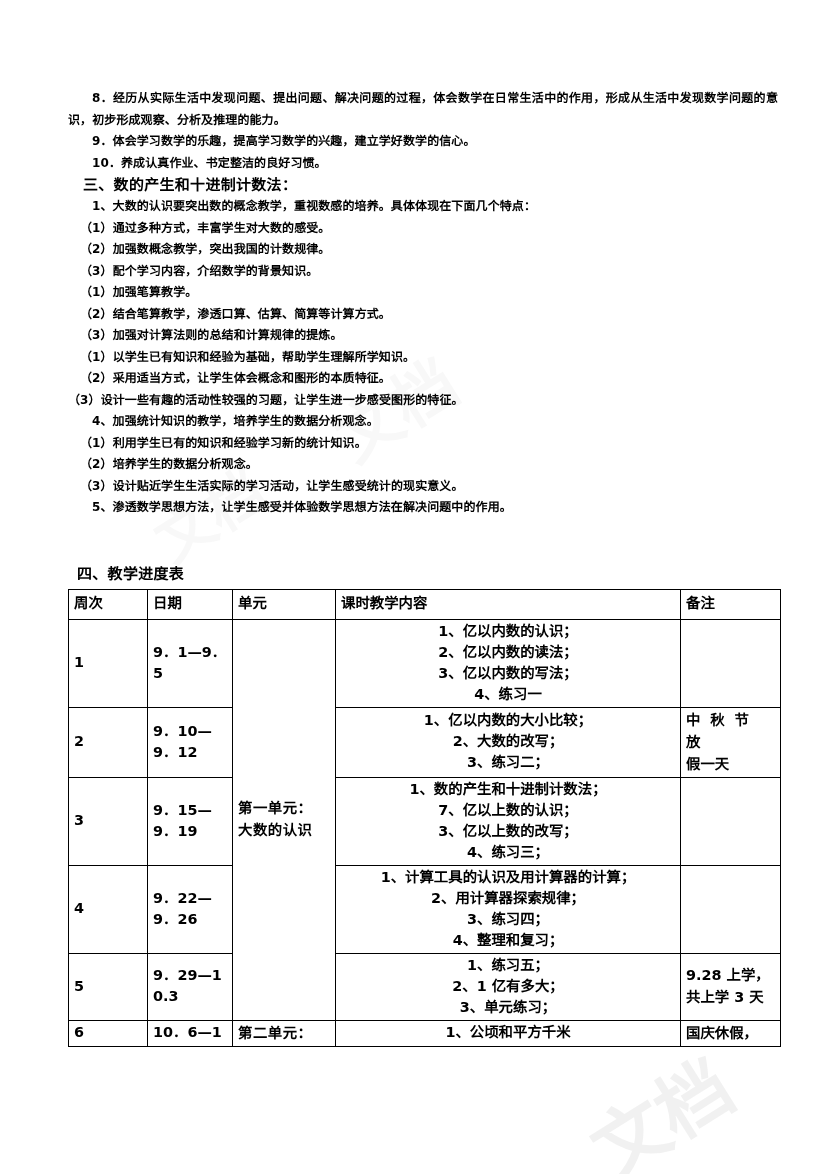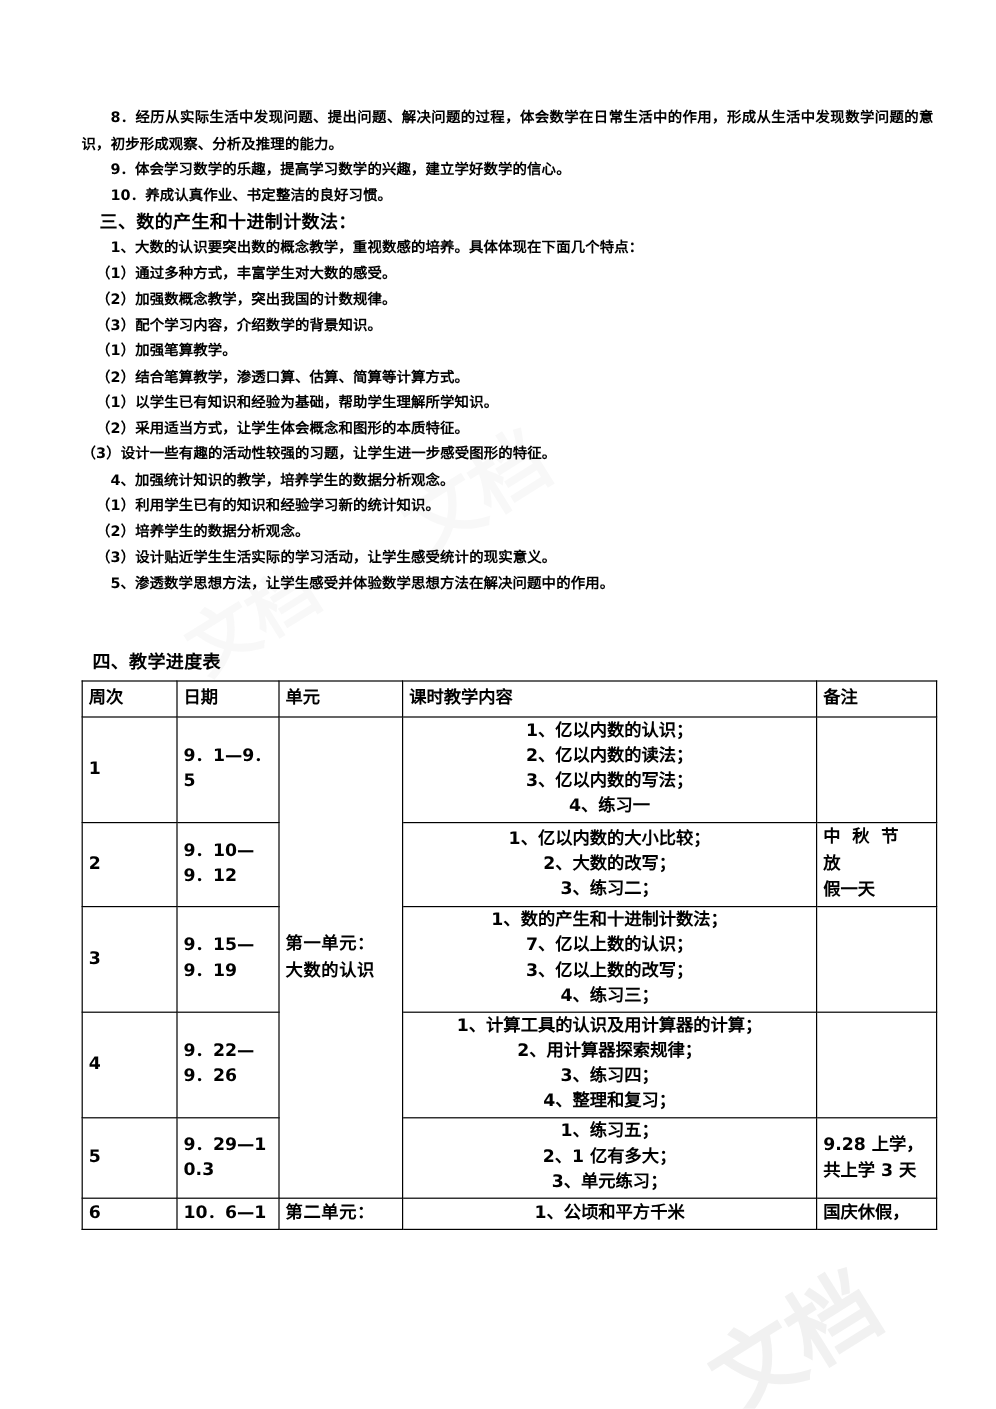--- a/index.html
+++ b/index.html
@@ -158,20 +158,21 @@
     <p class="para indent2">10．养成认真作业、书定整洁的良好习惯。</p>
 
     <p class="heading">三、数的产生和十进制计数法：</p>
 
     <p class="para indent2">1、大数的认识要突出数的概念教学，重视数感的培养。具体体现在下面几个特点：</p>
     <p class="para indent1">（1）通过多种方式，丰富学生对大数的感受。</p>
     <p class="para indent1">（2）加强数概念教学，突出我国的计数规律。</p>
     <p class="para indent1">（3）配个学习内容，介绍数学的背景知识。</p>
     <p class="para indent1">（1）加强笔算教学。</p>
     <p class="para indent1">（2）结合笔算教学，渗透口算、估算、简算等计算方式。</p>
+    <p class="para indent1">（3）加强对计算法则的总结和计算规律的提炼。</p>
     <p class="para indent1">（1）以学生已有知识和经验为基础，帮助学生理解所学知识。</p>
     <p class="para indent1">（2）采用适当方式，让学生体会概念和图形的本质特征。</p>
     <p class="para noindent">（3）设计一些有趣的活动性较强的习题，让学生进一步感受图形的特征。</p>
     <p class="para indent2">4、加强统计知识的教学，培养学生的数据分析观念。</p>
     <p class="para indent1">（1）利用学生已有的知识和经验学习新的统计知识。</p>
     <p class="para indent1">（2）培养学生的数据分析观念。</p>
     <p class="para indent1">（3）设计贴近学生生活实际的学习活动，让学生感受统计的现实意义。</p>
     <p class="para indent2">5、渗透数学思想方法，让学生感受并体验数学思想方法在解决问题中的作用。</p>
 
     <p class="heading flush">四、教学进度表</p>

